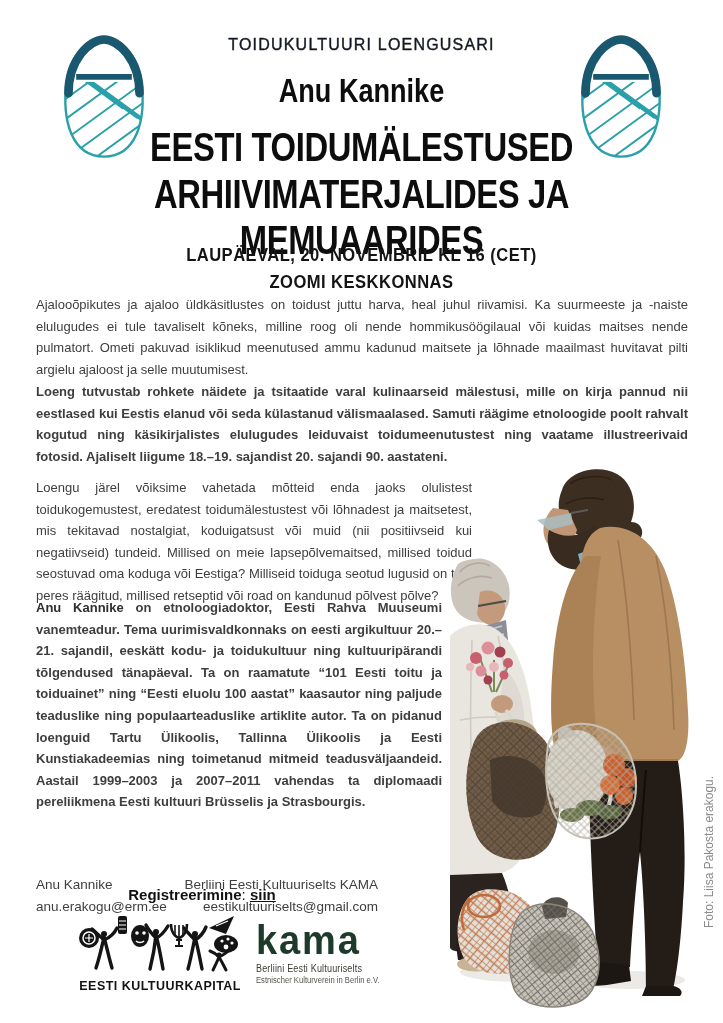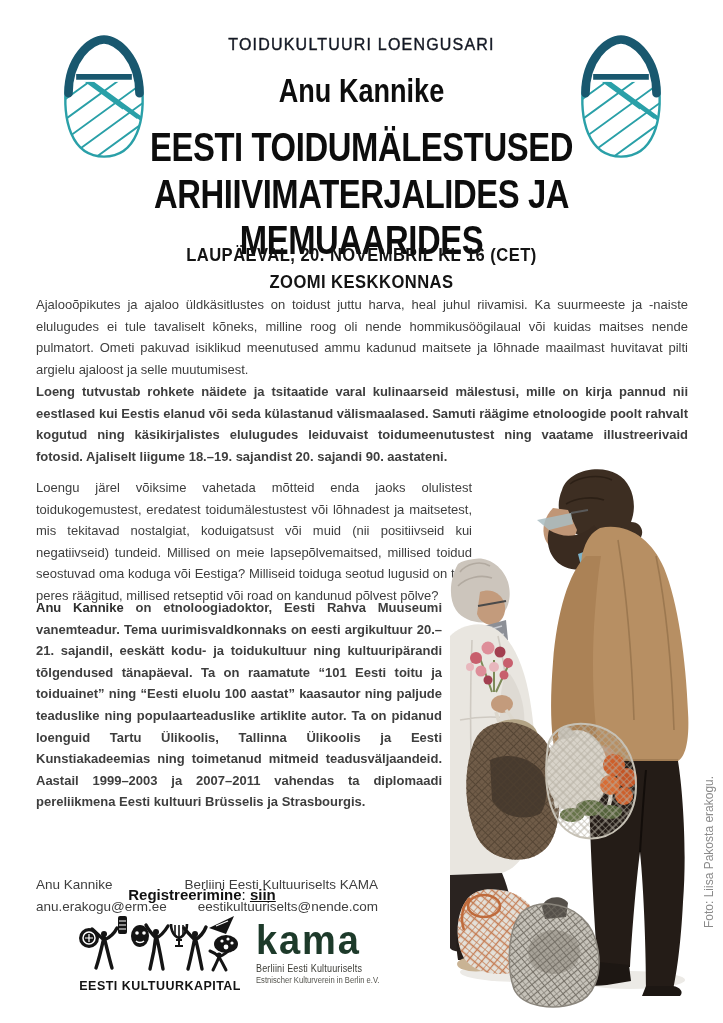--- a/index.html
+++ b/index.html
@@ -132,21 +132,21 @@
 
   <div class="abs registration"><span class="lbl">Registreerimine</span><span>: </span><a>siin</a></div>
 
   <div class="abs contacts">
     <div class="left">
       <div>Anu Kannike</div>
       <div>anu.erakogu@erm.ee</div>
     </div>
     <div class="right">
       <div>Berliini Eesti Kultuuriselts KAMA</div>
-      <div>eestikultuuriselts@nende.com</div>
+      <div>eestikultuuriselts@gmail.com</div>
     </div>
   </div>
 
   <div class="abs kulka">
     <svg width="164" height="62" viewBox="0 0 164 62">
       <g fill="#141414" stroke="#141414">
 
         <circle cx="13" cy="26" r="10" stroke="none"></circle>
         <circle cx="13" cy="26" r="6" fill="none" stroke="#fff" stroke-width="1.5"></circle>
         <path d="M9,26 h8 M13,22 v8" stroke="#fff" stroke-width="1.2"></path>

